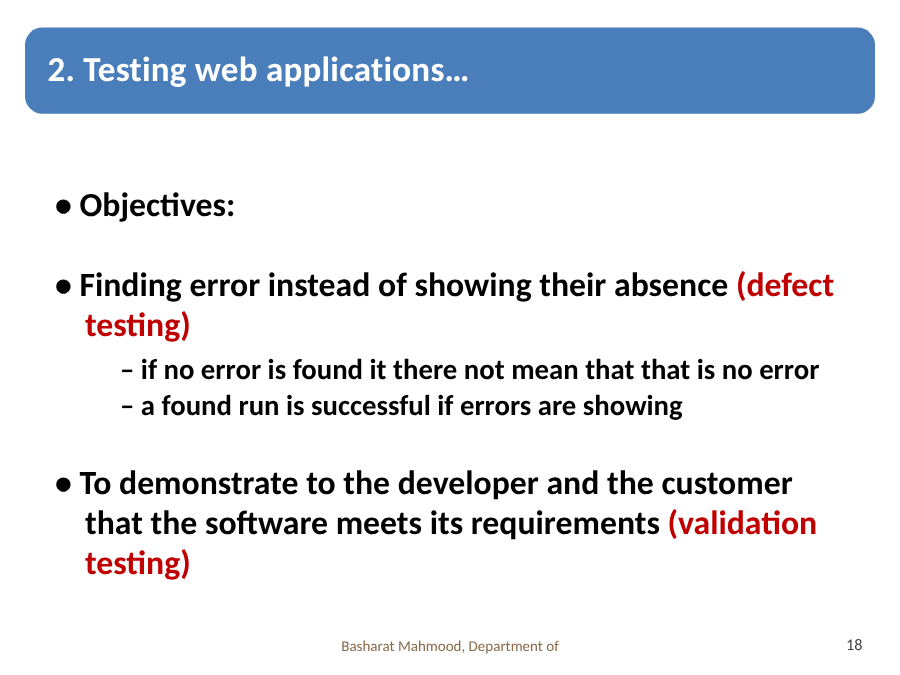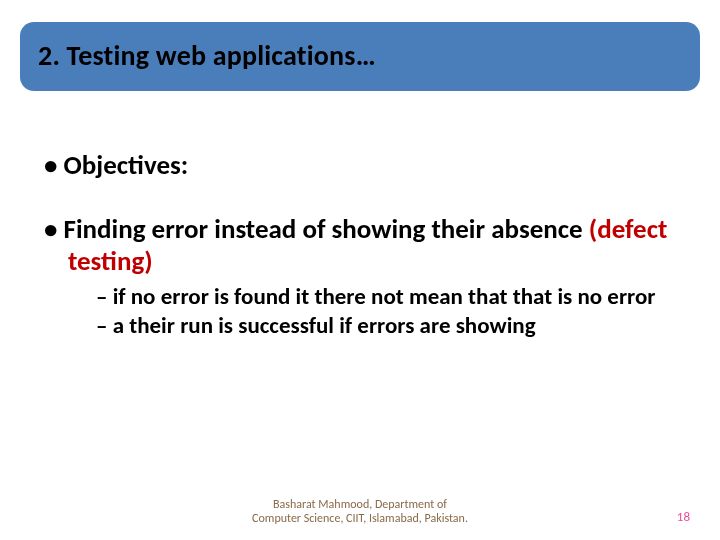--- a/index.html
+++ b/index.html
@@ -11,21 +11,21 @@
     position: relative;
     overflow: hidden;
   }
   .title-bar {
     margin: 22px 20px 0 20px;
     background: #4a7ebb;
     border-radius: 14px;
     padding: 16px 18px 18px 18px;
   }
   .title-bar h1 {
-    color: #000000;
+    color: #ffffff;
     font-size: 28px;
     font-weight: 700;
     letter-spacing: 0.2px;
   }
   .content {
     padding: 26px 44px 0 44px;
     color: #000;
   }
   .bullet-l1 {
     font-size: 27px;
@@ -65,21 +65,21 @@
     text-align: center;
     font-size: 12px;
     color: #8a6a4a;
     line-height: 1.15;
   }
   .page-num {
     position: absolute;
     right: 30px;
     bottom: 16px;
     font-size: 13px;
-    color: #ec4899;
+    color: #404040;
   }
 </style>
 </head>
 <body>
 
 <div class="title-bar">
   <h1>2. Testing web applications…</h1>
 </div>
 
 <div class="content">
@@ -90,25 +90,27 @@
 
   <div class="bullet-l1">
     <span>Finding error instead of showing their absence </span><span class="red">(defect testing)</span>
   </div>
 
   <div class="sub-indent">
     <div class="bullet-l2">
       <span>if no error is found it </span><span>there not mean</span><span> that that is no error</span>
     </div>
     <div class="bullet-l2">
-      <span>a their run is </span><span>successful</span><span> if errors are showing</span>
+      <span>a found run is </span><span>successful</span><span> if errors are showing</span>
     </div>
   </div>
 
+  <div class="bullet-l1">
+    <span>To demonstrate to the developer and the customer that the software meets its requirements </span><span class="red">(validation testing)</span>
+  </div>
 
 </div>
 
 <div class="footer">
   <div>Basharat Mahmood, Department of</div>
-  <div>Computer Science, CIIT, Islamabad, Pakistan.</div>
 </div>
 
 <div class="page-num">18</div>
 
 </body></html>

